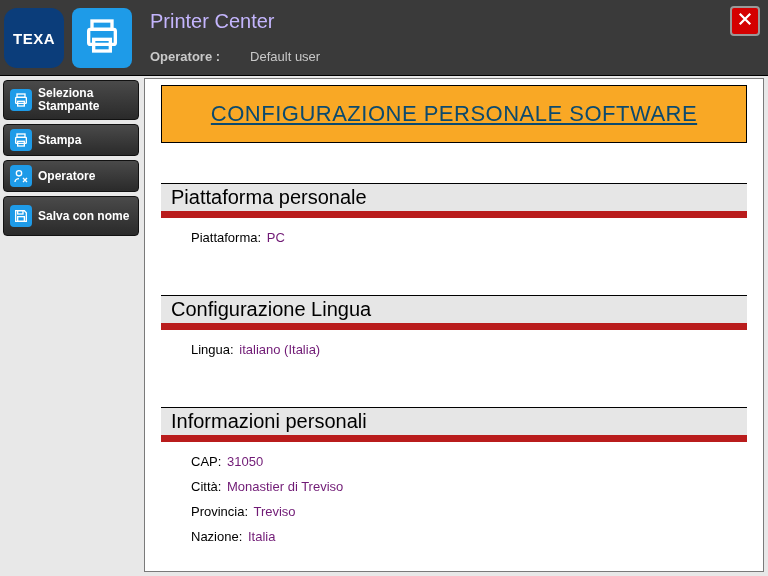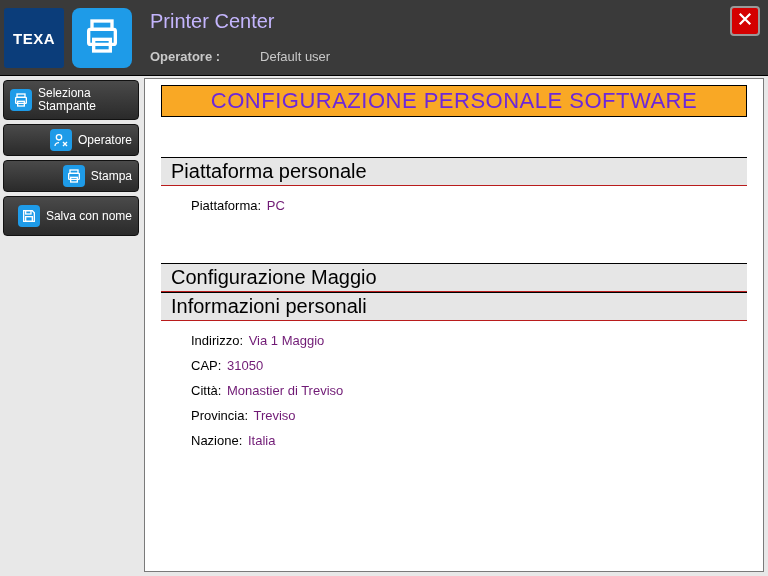--- a/index.html
+++ b/index.html
@@ -13,73 +13,74 @@
     display: flex;
     align-items: stretch;
     color: #fff;
     position: relative;
     border-bottom: 1px solid #000;
   }
   .logo {
     width: 60px; height: 60px; margin: 8px 4px; background: #0b3d7a;
     display: flex; align-items: center; justify-content: center;
     font-size: 15px; font-weight: bold; letter-spacing: 0.5px; color: #fff;
-    border-radius: 3px;
+    border-radius: 13px;
   }
   .print-badge {
     width: 60px; height: 60px; margin: 8px 4px; background: #1e9be8;
     border-radius: 8px; display:flex; align-items:center; justify-content:center;
   }
   .print-badge svg { width: 40px; height: 40px; }
   .header-titles { padding: 10px 10px 0 14px; flex: 1; }
   .app-title { font-size: 20px; font-weight: 400; color: #c4b5fd; font-family: "Segoe UI", Arial, sans-serif; }
-  .operator-row { display:flex; gap: 40px; font-size: 13px; color:#c9c9c9; margin-top: 16px; }
+  .operator-row { display:flex; gap: 30px; font-size: 13px; color:#c9c9c9; margin-top: 16px; }
   .operator-label { font-weight: bold; }
   .close-btn {
     position: absolute; top: 6px; right: 8px; width: 30px; height: 30px;
     background: #d40000; border: 2px solid #999; border-radius: 4px;
     display:flex; align-items:center; justify-content:center; cursor:pointer;
   }
   .close-btn svg { width: 18px; height: 18px; }
 
   
   .main { flex:1; display:flex; overflow:hidden; }
 
   
   .sidebar { width: 142px; background: #e8e8e8; padding-top: 2px; }
   .side-item {
     background: linear-gradient(#4a4a4a,#2a2a2a);
     border: 1px solid #111; border-radius: 4px;
     margin: 2px 3px 4px 3px; height: 32px;
     display:flex; align-items:center; gap:6px; padding: 0 6px;
-    color:#fff; font-size:12px; font-weight:normal; cursor:pointer;justify-content:flex-end;
+    color:#fff; font-size:12px; font-weight:bold; cursor:pointer;
   }
   .side-item.tall { height: 40px; }
   .side-item .icon {
     width: 22px; height: 22px; background:#1e9be8; border-radius:4px;
     display:flex; align-items:center; justify-content:center; flex-shrink:0;
   }
   .side-item .icon svg { width:16px; height:16px; }
   .side-label { line-height: 1.05; text-align:left; }
 
   
   .content-wrap { flex:1; background:#fff; border:1px solid #7a7a7a; margin: 2px 4px 4px 2px; display:flex; }
   .content { flex:1; overflow-y:scroll; padding: 6px 16px 20px 16px; }
   .content::-webkit-scrollbar { width:18px; }
   .content::-webkit-scrollbar-track { background:#eee; border-left:1px solid #bbb; }
   .content::-webkit-scrollbar-thumb { background:#c4c4c4; border:1px solid #888; }
   .content::-webkit-scrollbar-button { background:#e0e0e0; border:1px solid #888; height:18px; }
 
   .banner {
     background: #f9a825; text-align:center; font-size:22px; font-family: Arial, sans-serif;
-    padding: 2px 4px; margin: 0 0 40px 0; letter-spacing: 0.5px; color:#6d28d9;
+    padding: 15px 4px; margin: 0 0 40px 0; letter-spacing: 0.5px; color:#0c4a6e;
     border: 1px solid #000;
+    text-decoration: underline;
   }
   .section-head {
-    background: #e6e6e6; border-top:1px solid #000; border-bottom:1px solid #b91c1c;
+    background: #e6e6e6; border-top:1px solid #000; border-bottom:7px solid #b91c1c;
     font-size: 20px; font-family: Arial, sans-serif; padding: 2px 10px; color:#000;
   }
   .section-body { padding: 12px 10px 40px 30px; font-size: 13px; }
   .field { margin-bottom: 10px; }
   .field .k { font-weight: normal; color:#000; }
   .field .v { color: #701a75; margin-left: 2px; }
 </style>
 </head>
 <body>
 
@@ -121,36 +122,36 @@
             <rect x="6" y="3" width="12" height="5"></rect>
             <rect x="4" y="8" width="16" height="9" rx="1"></rect>
             <rect x="7" y="14" width="10" height="7"></rect>
           </svg>
       </span>
       <span class="side-label">Seleziona Stampante</span>
     </div>
     <div class="side-item">
       <span class="icon">
         <svg viewBox="0 0 24 24" fill="none" stroke="#fff" stroke-width="2">
+            <rect x="6" y="3" width="12" height="5"></rect>
+            <rect x="4" y="8" width="16" height="9" rx="1"></rect>
+            <rect x="7" y="14" width="10" height="7"></rect>
+          </svg>
+      </span>
+      <span class="side-label">Stampa</span>
+    </div>
+    <div class="side-item">
+      <span class="icon">
+        <svg viewBox="0 0 24 24" fill="none" stroke="#fff" stroke-width="2">
             <circle cx="9" cy="8" r="4"></circle>
             <path d="M3 21c0-3 3-5 6-5"></path>
             <path d="M15 15l6 6M21 15l-6 6"></path>
           </svg>
       </span>
       <span class="side-label">Operatore</span>
-    </div>
-    <div class="side-item">
-      <span class="icon">
-        <svg viewBox="0 0 24 24" fill="none" stroke="#fff" stroke-width="2">
-            <rect x="6" y="3" width="12" height="5"></rect>
-            <rect x="4" y="8" width="16" height="9" rx="1"></rect>
-            <rect x="7" y="14" width="10" height="7"></rect>
-          </svg>
-      </span>
-      <span class="side-label">Stampa</span>
     </div>
     <div class="side-item tall">
       <span class="icon">
         <svg viewBox="0 0 24 24" fill="none" stroke="#fff" stroke-width="2">
             <path d="M4 4h13l3 3v13H4z"></path>
             <rect x="7" y="4" width="8" height="5"></rect>
             <rect x="7" y="13" width="10" height="7"></rect>
           </svg>
       </span>
       <span class="side-label">Salva con nome</span>
@@ -158,24 +159,26 @@
   </div>
 
   <div class="content-wrap">
     <div class="content">
       <div class="banner">CONFIGURAZIONE PERSONALE SOFTWARE</div>
       <div id="sections">
           <div class="section-head">Piattaforma personale</div>
           <div class="section-body">
             <div class="field"><span class="k">Piattaforma:</span><span class="v"> PC</span></div>
           </div>
-          <div class="section-head">Configurazione Maggio</div>
+          <div class="section-head">Configurazione Lingua</div>
+          <div class="section-body">
+            <div class="field"><span class="k">Lingua:</span><span class="v"> italiano (Italia)</span></div>
+          </div>
           <div class="section-head">Informazioni personali</div>
           <div class="section-body">
-            <div class="field"><span class="k">Indirizzo:</span><span class="v"> Via 1 Maggio</span></div>
             <div class="field"><span class="k">CAP:</span><span class="v"> 31050</span></div>
             <div class="field"><span class="k">Città:</span><span class="v"> Monastier di Treviso</span></div>
             <div class="field"><span class="k">Provincia:</span><span class="v"> Treviso</span></div>
             <div class="field"><span class="k">Nazione:</span><span class="v"> Italia</span></div>
           </div>
         </div>
     </div>
   </div>
 
 </div>

